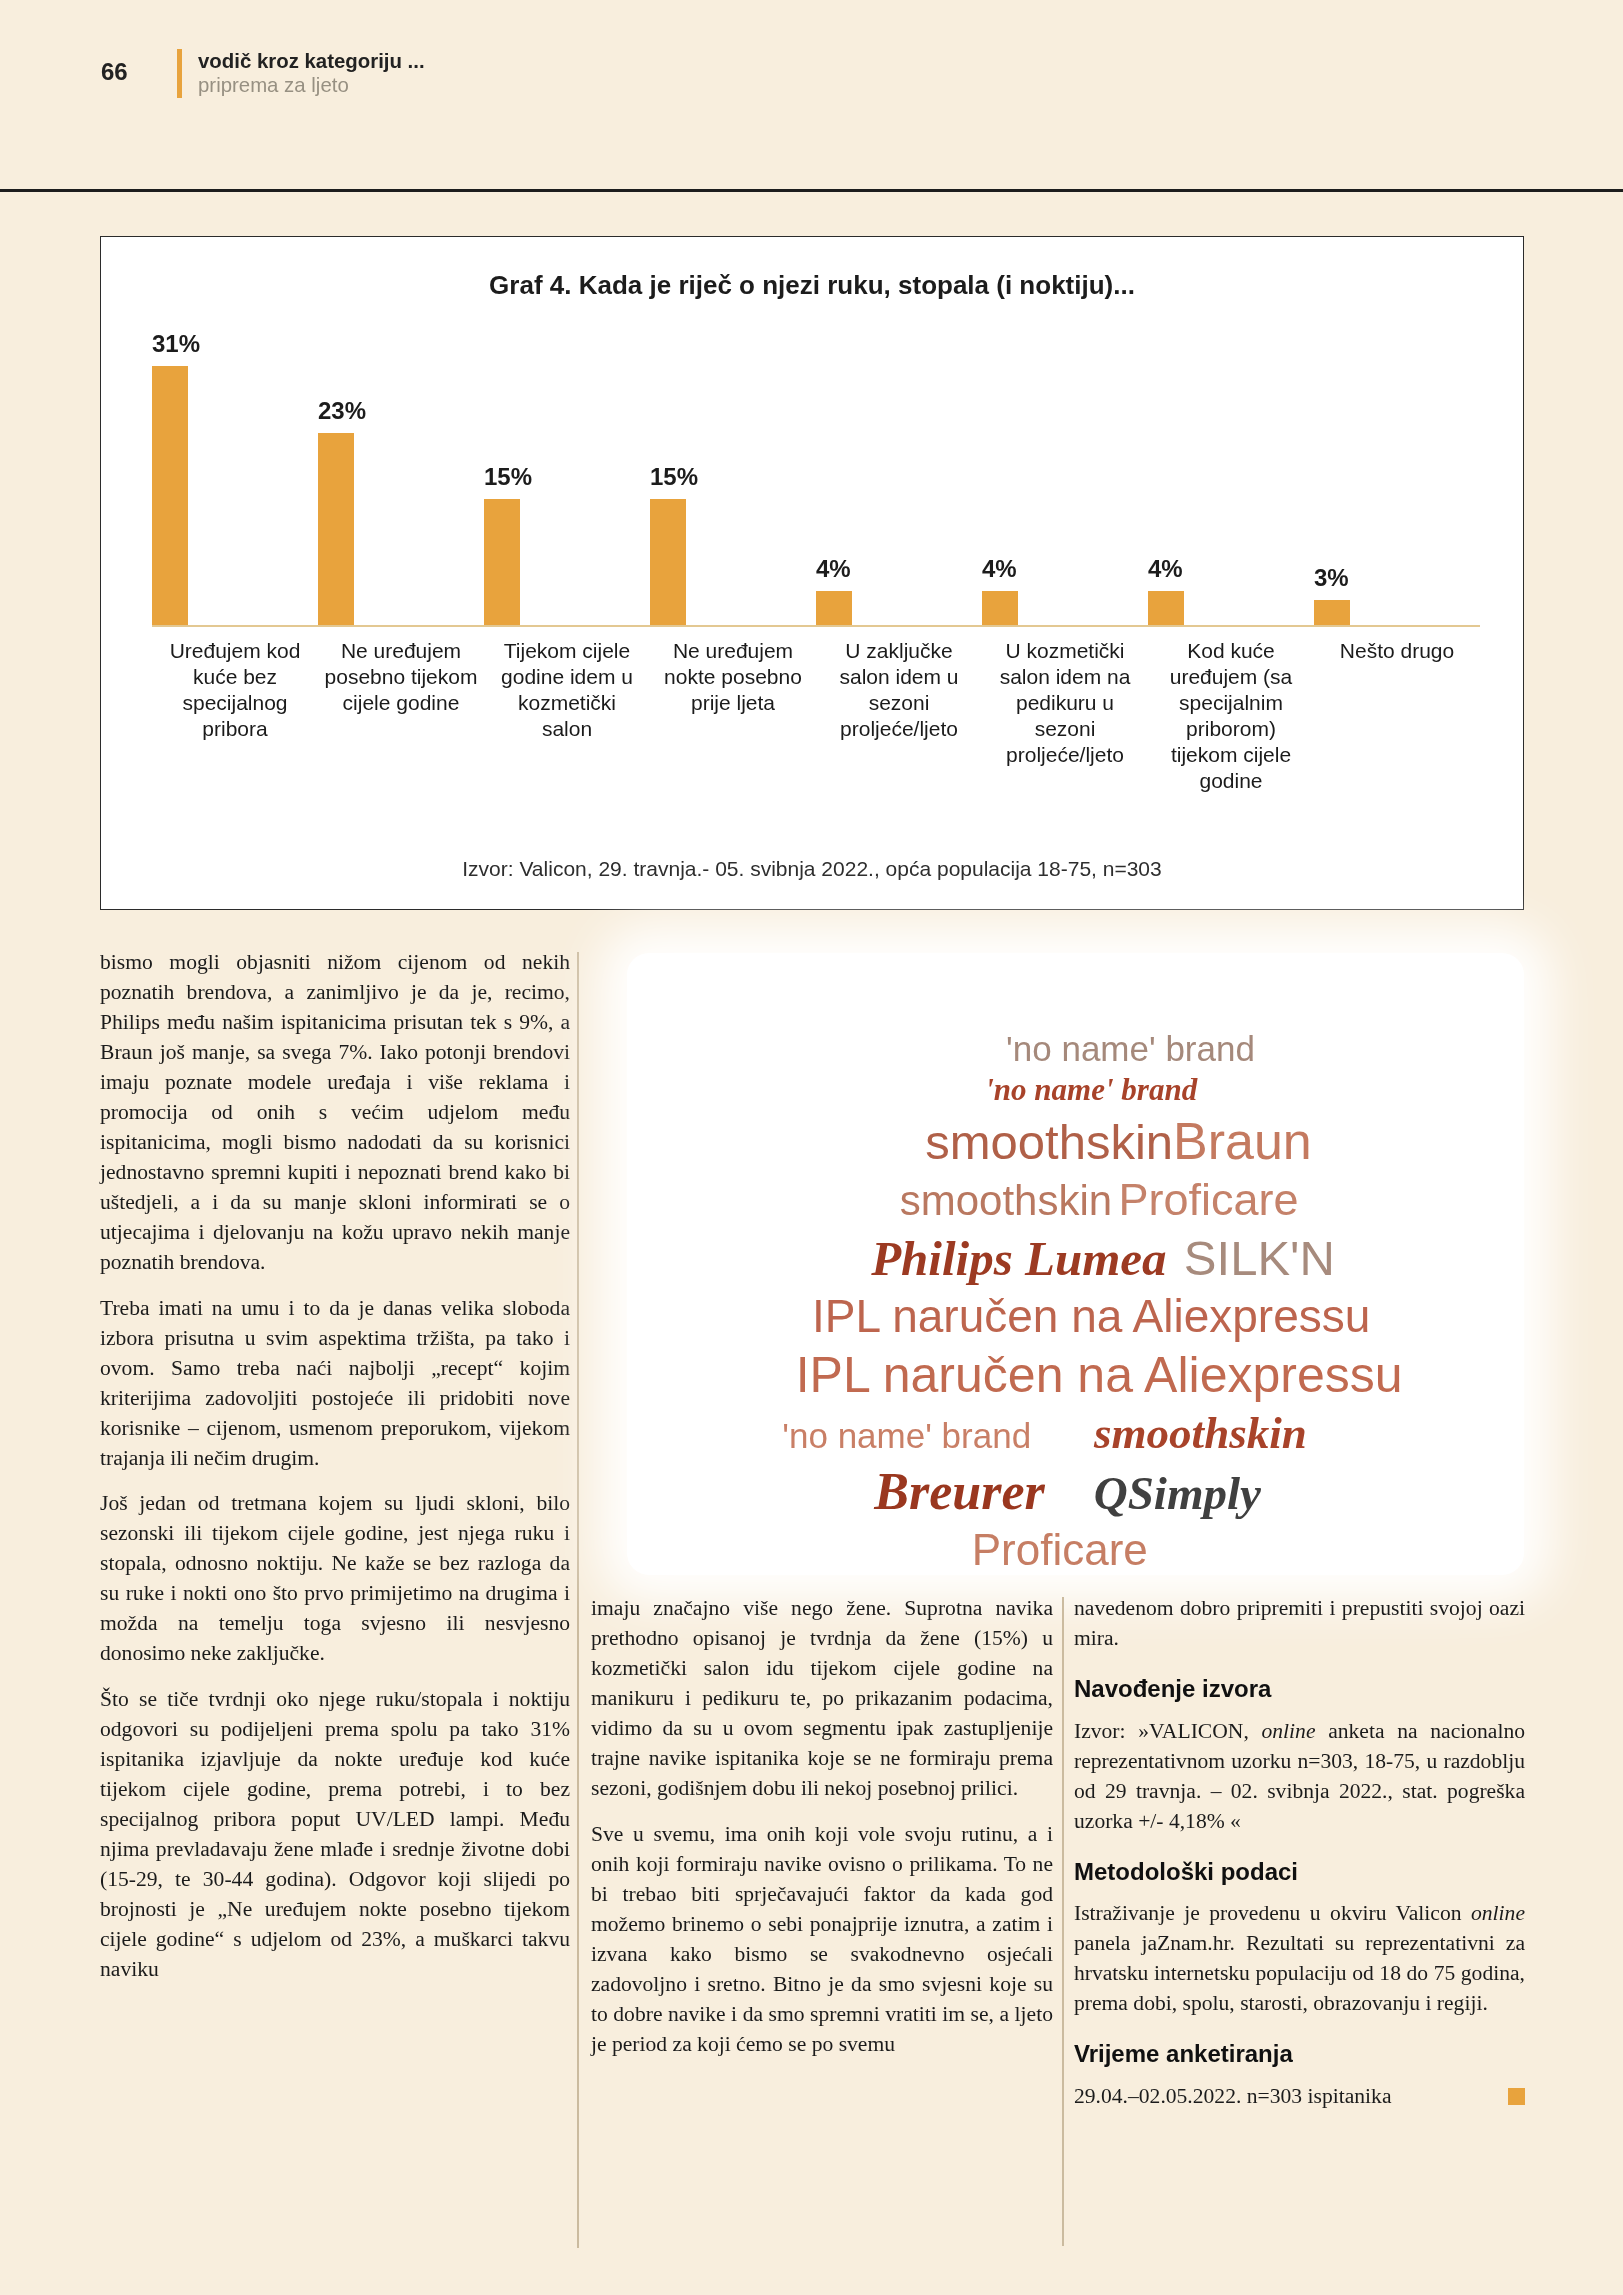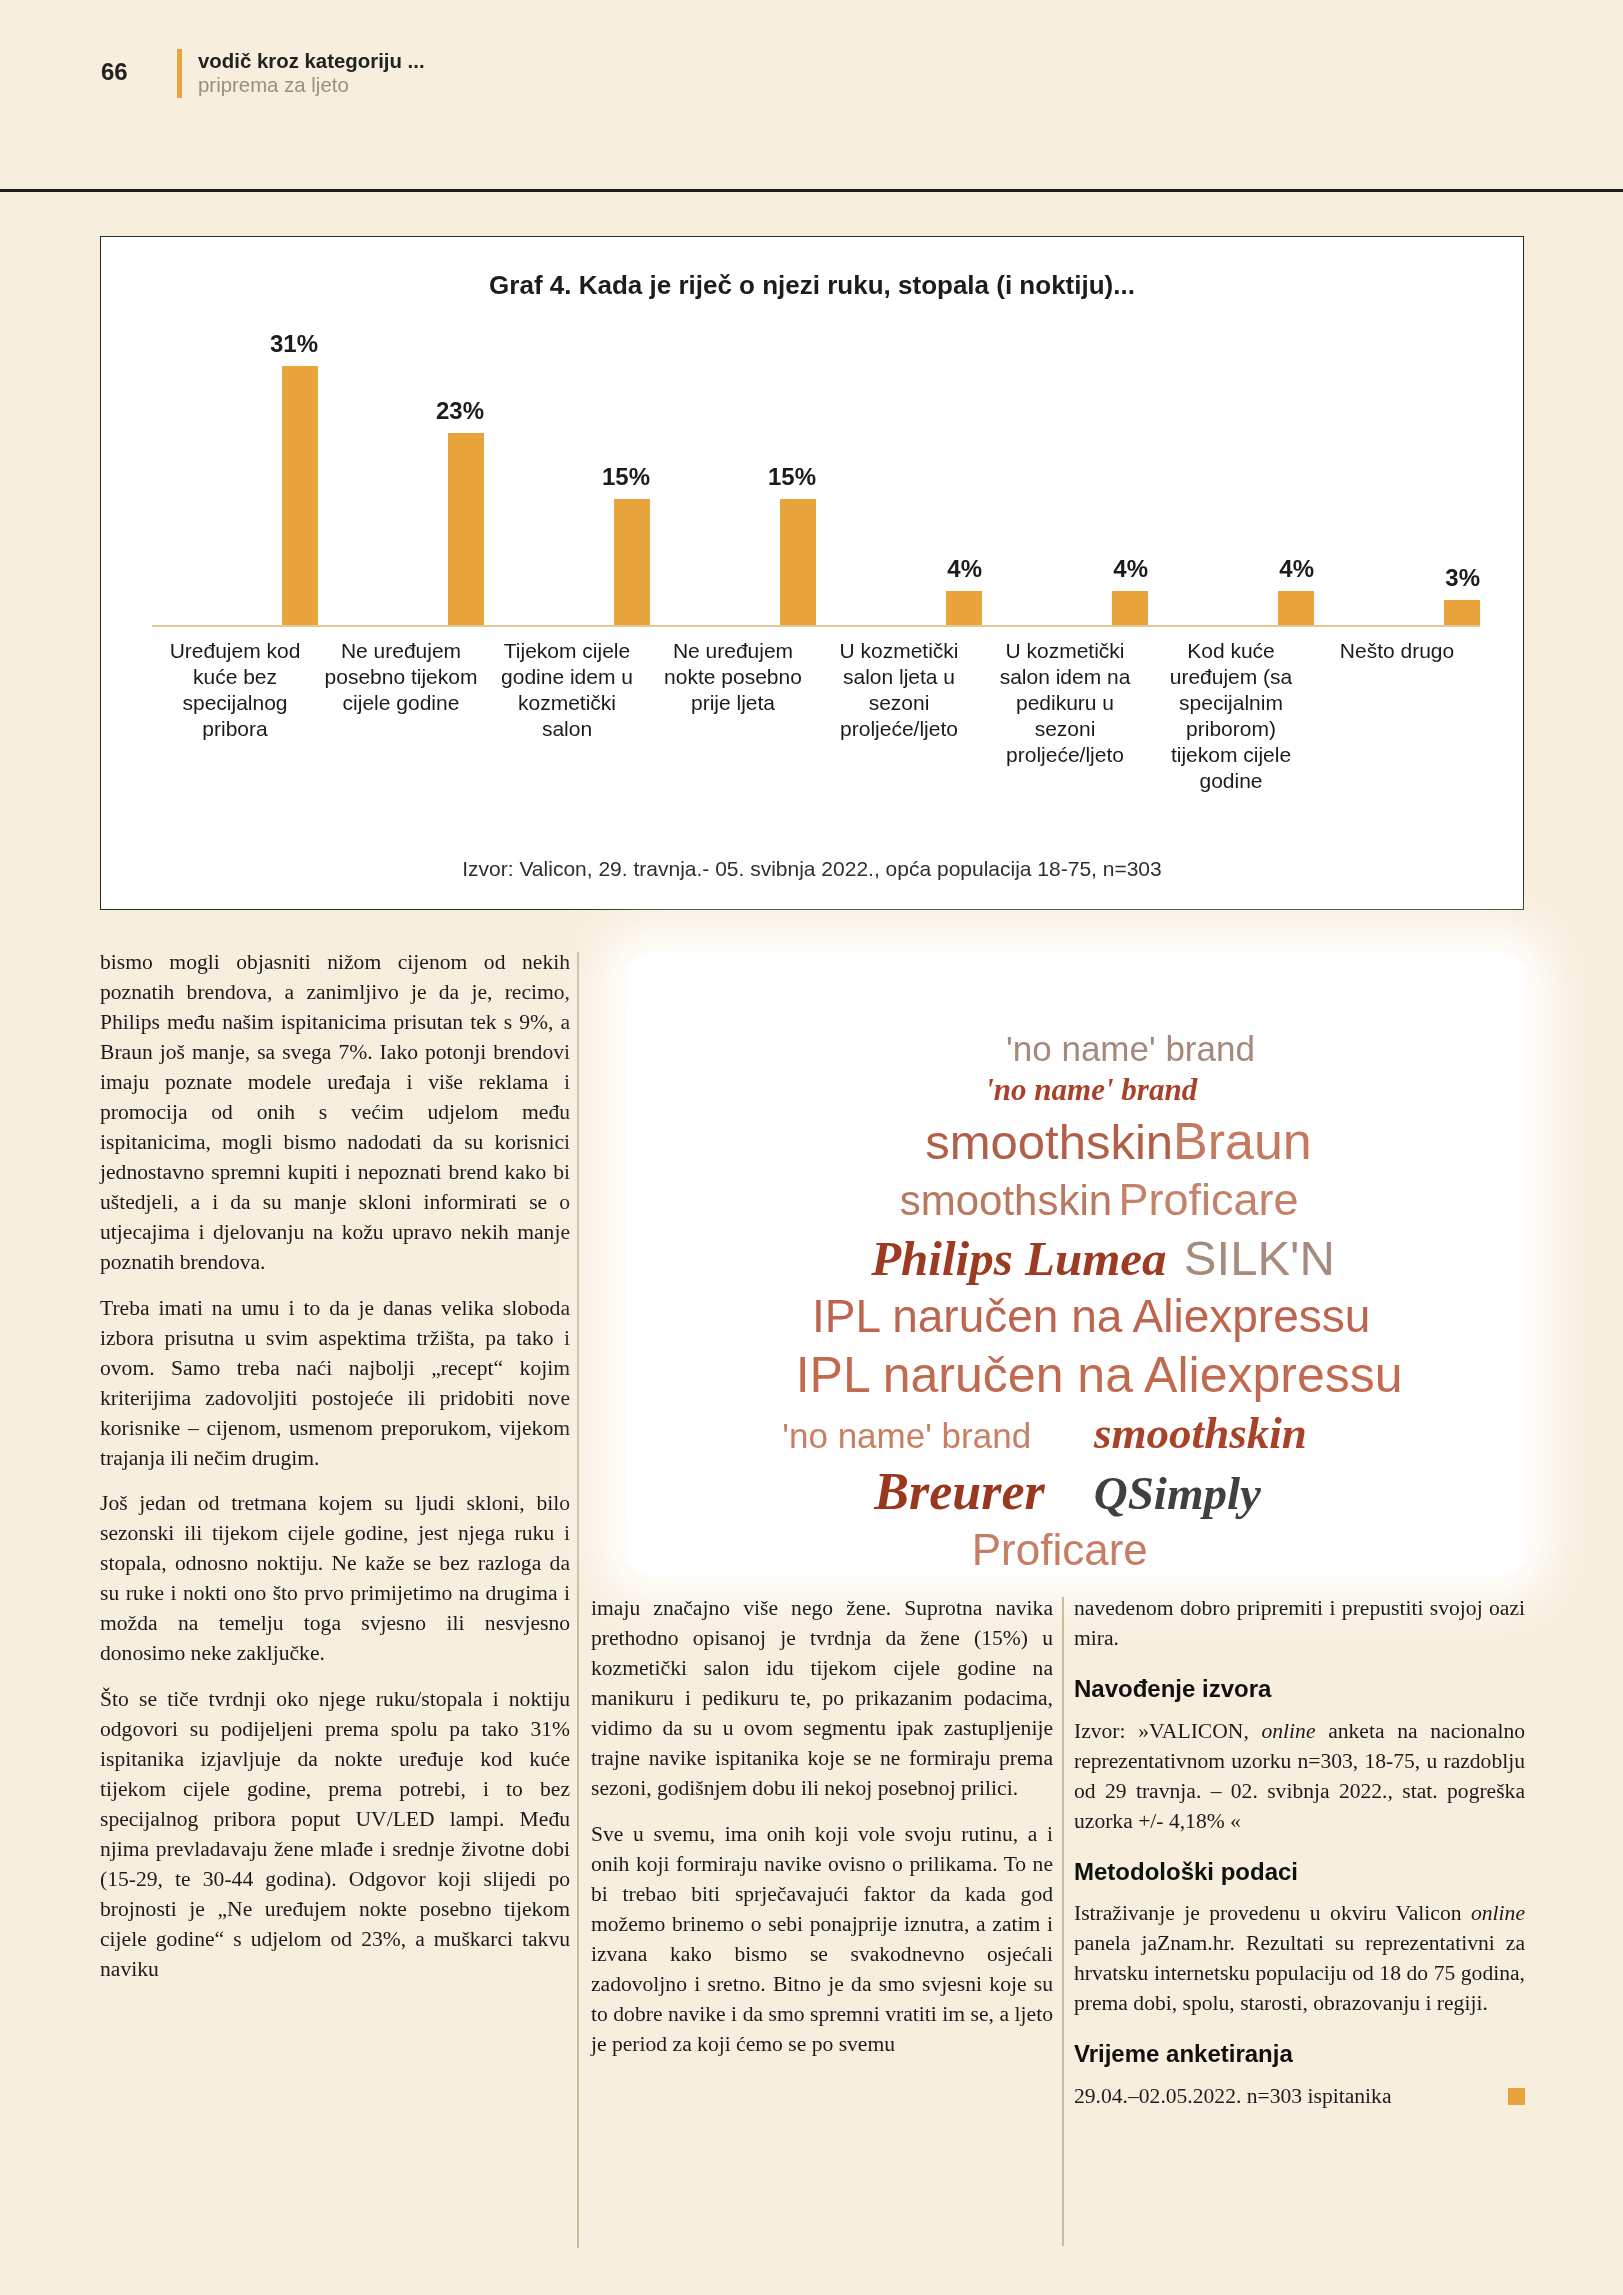--- a/index.html
+++ b/index.html
@@ -20,21 +20,21 @@
   .chart-card {
     position:absolute; left:100px; top:236px; width:1424px; height:674px;
     background:#ffffff; border:1.6px solid #2b2b2b; box-sizing:border-box;
   }
   .chart-title { text-align:center; margin-top:33px; font:700 26px "Liberation Sans", sans-serif; color:#1c1c1c; }
   .plot {
     display:flex; align-items:flex-end;
     margin:23.6px 43px 0 51px; height:300px;
     border-bottom:2.4px solid #e3c892;
   }
-  .bar-col { flex:1; display:flex; flex-direction:column; align-items:flex-end; justify-content:flex-end; }
+  .bar-col { flex:1; display:flex; flex-direction:column; align-items:flex-start; justify-content:flex-end; }
   .pct { font:700 24px "Liberation Sans", sans-serif; color:#1c1c1c; margin-bottom:7.9px; }
   .bar { width:36px; background:#e8a33d; }
   .cats { display:flex; margin:11px 43px 0 51px; }
   .cat { flex:1; text-align:center; font:400 21px/26px "Liberation Sans", sans-serif; color:#1b1b1b; padding:0 6.3px; box-sizing:border-box; }
   .chart-source { position:absolute; bottom:28px; left:0; right:0; text-align:center; font:400 21px "Liberation Sans", sans-serif; color:#2e2e2e; }
 
   
   .col { position:absolute; font-size:21.6px; line-height:30px; text-align:justify; }
   .col p { margin:0 0 15.7px 0; }
   #col1 { left:100px; top:947px; width:470px; }
@@ -106,21 +106,21 @@
         <div class="bar-col">
           <div class="pct">3%</div>
           <div class="bar" style="height: 25px; background: rgb(232, 163, 61);"></div>
         </div>
       </div>
     <div class="cats">
         <div class="cat">Uređujem kod kuće bez specijalnog pribora</div>
         <div class="cat">Ne uređujem posebno tijekom cijele godine</div>
         <div class="cat">Tijekom cijele godine idem u kozmetički salon</div>
         <div class="cat">Ne uređujem nokte posebno prije ljeta</div>
-        <div class="cat">U kozmetički salon ljeta u sezoni proljeće/ljeto</div>
+        <div class="cat">U zaključke salon idem u sezoni proljeće/ljeto</div>
         <div class="cat">U kozmetički salon idem na pedikuru u sezoni proljeće/ljeto</div>
         <div class="cat">Kod kuće uređujem (sa specijalnim priborom) tijekom cijele godine</div>
         <div class="cat">Nešto drugo</div>
       </div>
     <div class="chart-source">Izvor: Valicon, 29. travnja.- 05. svibnja 2022., opća populacija 18-75, n=303</div>
   </div>
 
   <div class="col" id="col1">
       <p><span>bismo mogli objasniti nižom cijenom od nekih poznatih brendova, a zanimljivo je da je, recimo, Philips među našim ispitanicima prisutan tek s 9%, a Braun još manje, sa svega 7%. Iako potonji brendovi imaju poznate modele uređaja i više reklama i promocija od onih s većim udjelom među ispitanicima, mogli bismo nadodati da su korisnici jednostavno spremni kupiti i nepoznati brend kako bi uštedjeli, a i da su manje skloni informirati se o utjecajima i djelovanju na kožu upravo nekih manje poznatih brendova.</span></p>
       <p><span>Treba imati na umu i to da je danas velika sloboda izbora prisutna u svim aspektima tržišta, pa tako i ovom. Samo treba naći najbolji „recept“ kojim kriterijima zadovoljiti postojeće ili pridobiti nove korisnike – cijenom, usmenom preporukom, vijekom trajanja ili nečim drugim.</span></p>

